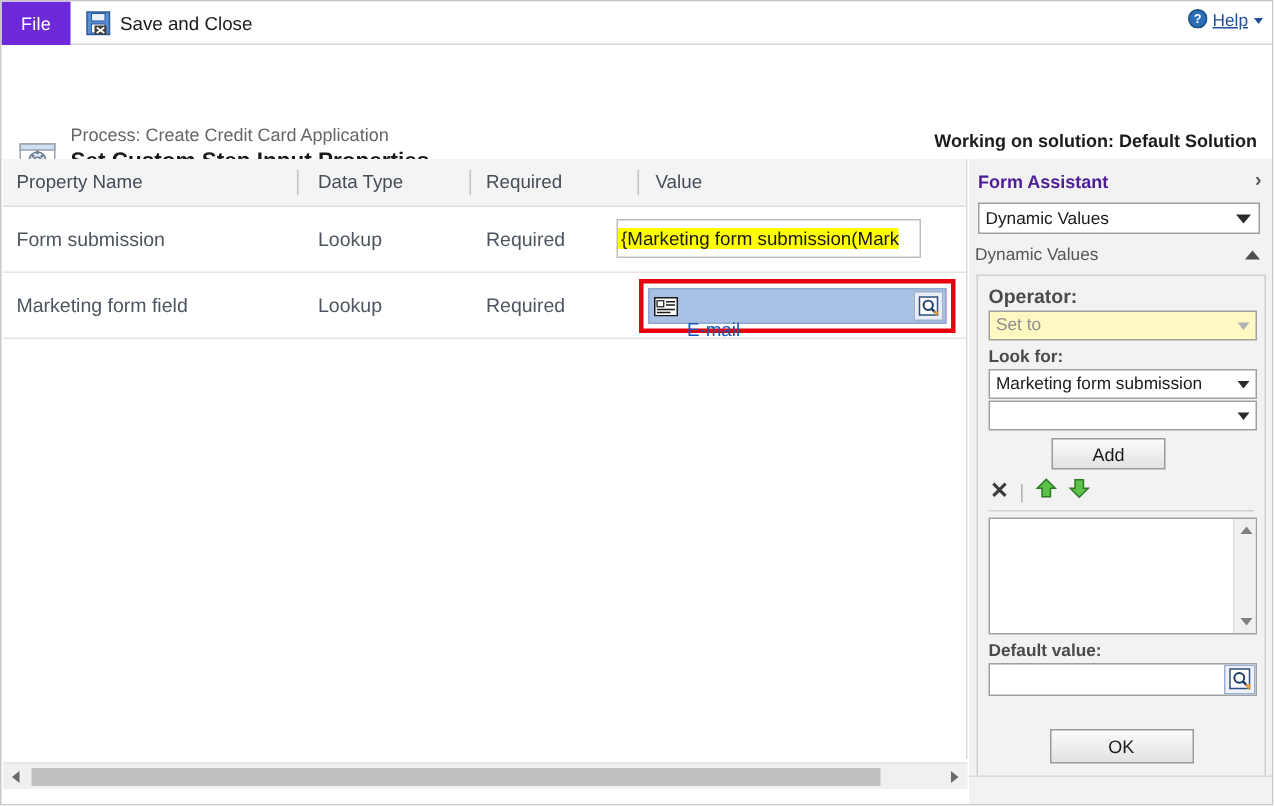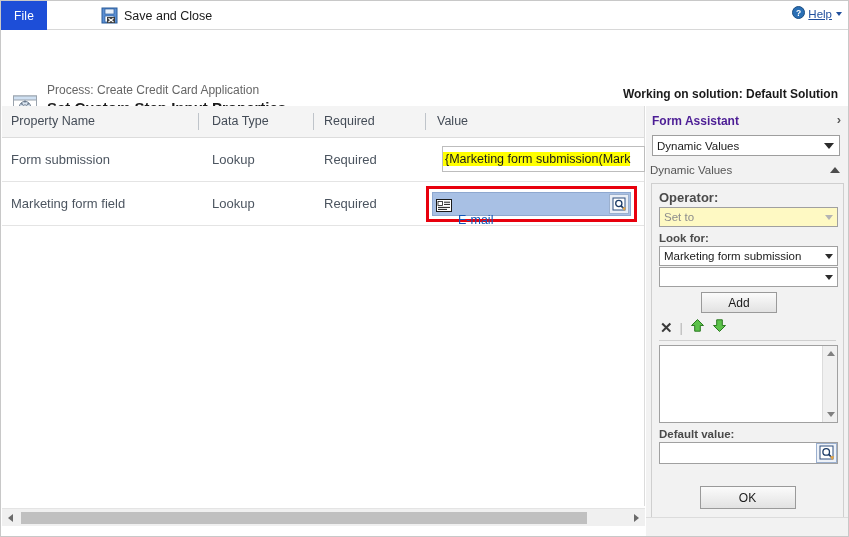--- a/index.html
+++ b/index.html
@@ -19,33 +19,32 @@
   }
 
   
   .ribbon {
     position: absolute; left: 0; top: 0; width: 849px; height: 29px;
     background: #ffffff;
     border-bottom: 1px solid #d8d8d8;
   }
   .file-tab {
     position: absolute; left: 0; top: 0; width: 46px; height: 29px;
-    background: #1d4ed8;
+    background: #6d28d9;
     color: #ffffff;
     font-size: 12px;
     display: flex; align-items: center; justify-content: center;
     letter-spacing: .2px;
   }
   .cmd-save {
     position: absolute; left: 56px; top: 3px;
     height: 23px;
     display: flex; align-items: center; gap: 6px;
     font-size: 12.5px; color: #1a1a1a;
     cursor: default;
-    margin-left: 44px;
   }
   .save-icon { position: relative; width: 17px; height: 17px; flex: none; }
   .help-wrap {
     position: absolute; right: 8px; top: 5px;
     display: flex; align-items: center; gap: 3px;
     font-size: 11.5px; color: #1f4e9c;
   }
   .help-label { text-decoration: underline; }
   .help-caret {
     width: 0; height: 0; margin-left: 1px;
@@ -104,21 +103,21 @@
   .grid-row .cell {
     position: absolute; top: 14px;
     font-size: 13px; color: #4c5560;
   }
   .grid-body-filler {
     height: 266px; background: #ffffff;
   }
 
   
   .value-input {
-    position: absolute; left: 440px; top: 8px;
+    position: absolute; left: 409px; top: 8px;
     width: 203px; height: 26px;
     border: 1px solid #bdbdbd;
     background: #ffffff;
     overflow: hidden;
     display: flex; align-items: center;
   }
   .value-input .hl {
     background: #ffff00;
     color: #1a1a1a;
     font-size: 12.5px;

